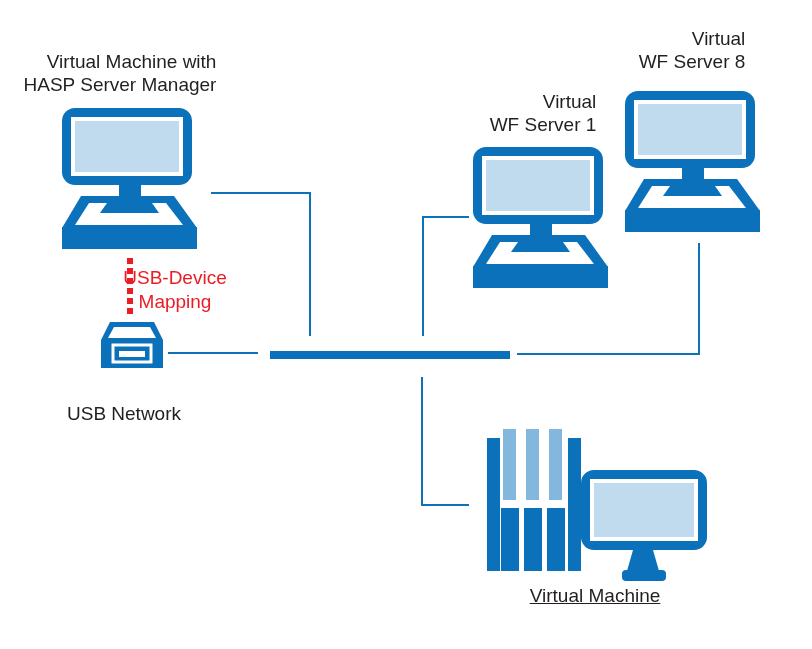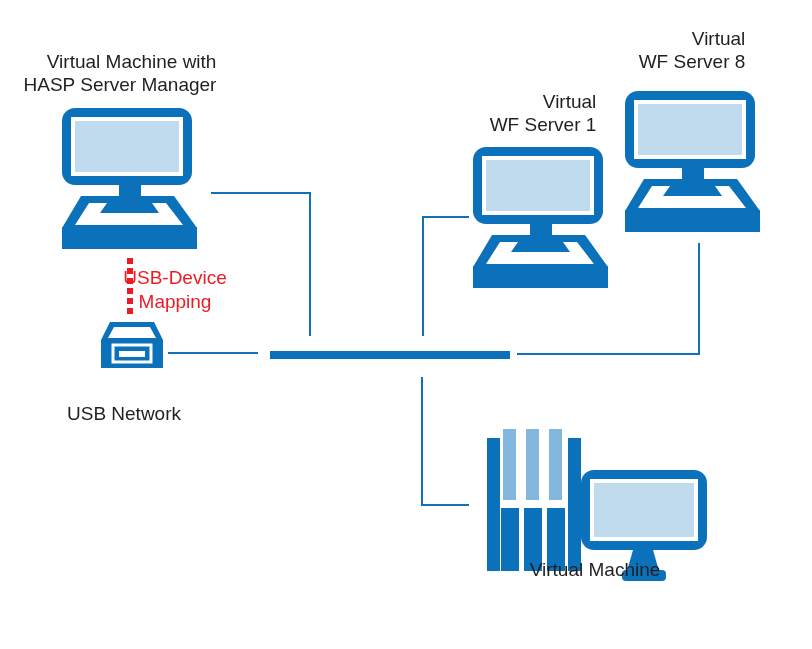--- a/index.html
+++ b/index.html
@@ -114,21 +114,21 @@
   <svg class="icon" style="left:101px;top:322px;" width="62" height="46">
       <use href="#sym-usb"></use>
     </svg>
   <div class="node-label" style="left:124px;top:386px;margin-top:16px;">
     <div>USB Network</div>
   </div>
 
   <svg class="icon" style="left:487px;top:429px;" width="220" height="152">
       <use href="#sym-host"></use>
     </svg>
-  <div class="node-label" style="left:595px;top:558px;">
+  <div class="node-label" style="left:595px;top:584px;text-decoration:underline;">
     <div>Virtual Machine</div>
   </div>
 
   <div class="annotation-label" style="left:175px;top:266px;">
     <div>USB-Device</div>
     <div>Mapping</div>
   </div>
 
 </div>
 

